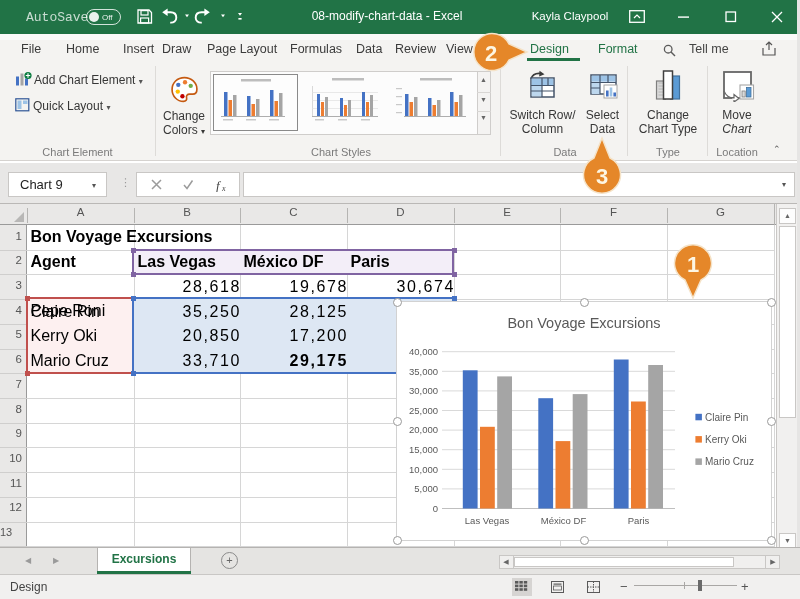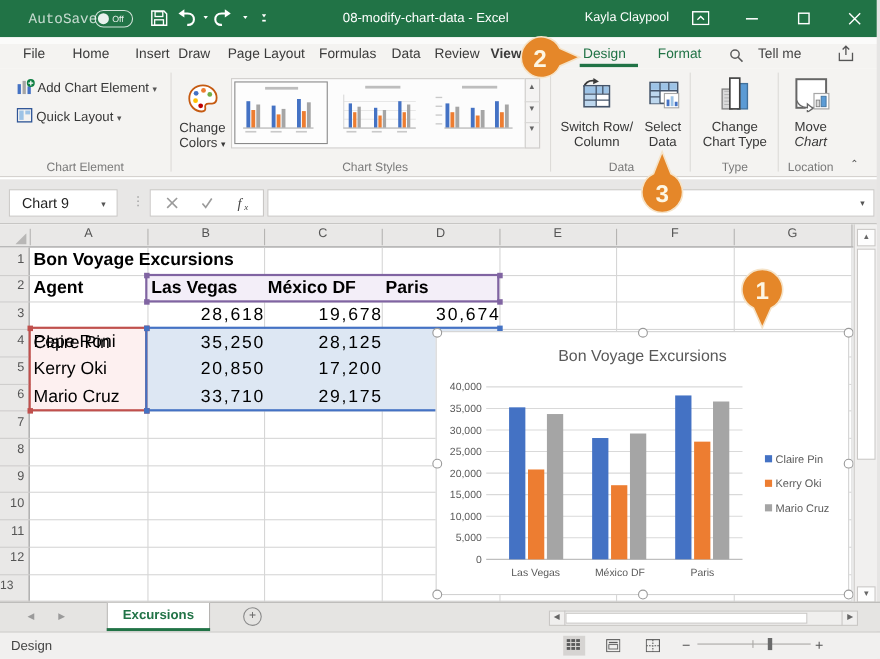--- a/index.html
+++ b/index.html
@@ -61,21 +61,21 @@
 <div class="abs" style="left:0;top:34px;width:800px;height:6px;background:#fbfbfa;"></div>
 <div class="abs" style="top:42px;left:0;width:800px;height:16px;font-size:12.5px;color:#3b3b3b;">
   <span class="abs" style="left:21px;">File</span>
   <span class="abs" style="left:66px;">Home</span>
   <span class="abs" style="left:113px;margin-left:10px;">Insert</span>
   <span class="abs" style="left:162px;">Draw</span>
   <span class="abs" style="left:207px;">Page Layout</span>
   <span class="abs" style="left:290px;">Formulas</span>
   <span class="abs" style="left:356px;">Data</span>
   <span class="abs" style="left:395px;">Review</span>
-  <span class="abs" style="left:446px;font-weight:bold;">View</span>
+  <span class="abs" style="left:446px;">View</span>
   <span class="abs" style="left:530px;color:#217346;">Design</span>
   <span class="abs" style="left:598px;color:#217346;">Format</span>
   <span class="abs" style="left:689px;color:#444;">Tell me</span>
 </div>
 <div class="abs" style="left:527px;top:58px;width:53px;height:3px;background:#217346;"></div>
 <svg class="abs" style="left:663px;top:44px" width="13" height="13" viewBox="0 0 13 13">
   <circle cx="5.2" cy="5.2" r="3.8" fill="none" stroke="#5a5a5a" stroke-width="1.3"></circle>
   <path d="M8 8 L12 12" stroke="#5a5a5a" stroke-width="1.4"></path>
 </svg>
 <svg class="abs" style="left:762px;top:41px" width="16" height="15" viewBox="0 0 16 15">
@@ -358,21 +358,21 @@
     <div class="abs" style="left:240px;top:277.8px;width:108px;text-align:right;font-size:16px;letter-spacing:1.6px;color:#000;white-space:nowrap;">19,678</div>
     <div class="abs" style="left:347px;top:277.8px;width:108px;text-align:right;font-size:16px;letter-spacing:1.6px;color:#000;white-space:nowrap;">30,674</div>
     <div class="abs" style="left:30.5px;top:302.6px;font-size:16px;color:#000;white-space:nowrap;">Claire Pin</div>
     <div class="abs" style="left:134px;top:302.6px;width:107px;text-align:right;font-size:16px;letter-spacing:1.6px;color:#000;white-space:nowrap;">35,250</div>
     <div class="abs" style="left:240px;top:302.6px;width:108px;text-align:right;font-size:16px;letter-spacing:1.6px;color:#000000;white-space:nowrap;">28,125</div>
     <div class="abs" style="left:30.5px;top:327.3px;font-size:16px;color:#000;white-space:nowrap;">Kerry Oki</div>
     <div class="abs" style="left:134px;top:327.3px;width:107px;text-align:right;font-size:16px;letter-spacing:1.6px;color:#000;white-space:nowrap;">20,850</div>
     <div class="abs" style="left:240px;top:327.3px;width:108px;text-align:right;font-size:16px;letter-spacing:1.6px;color:#000;white-space:nowrap;">17,200</div>
     <div class="abs" style="left:30.5px;top:352.0px;font-size:16px;color:#000;white-space:nowrap;">Mario Cruz</div>
     <div class="abs" style="left:134px;top:352.0px;width:107px;text-align:right;font-size:16px;letter-spacing:1.6px;color:#000;white-space:nowrap;">33,710</div>
-    <div class="abs" style="left:240px;top:352.0px;width:108px;text-align:right;font-size:16px;letter-spacing:1.6px;color:#000;white-space:nowrap;">29,175</div>
+    <div class="abs" style="left:240px;top:352.0px;width:108px;text-align:right;font-size:16px;letter-spacing:1.6px;color:#000;white-space:nowrap;font-weight:bold;">29,175</div>
   </div>
 
 <div class="abs" style="left:396px;top:301px;width:376px;height:240px;background:#fff;border:1px solid #d2d2d2;box-sizing:border-box;"></div>
 <svg class="abs" style="left:396px;top:301px" width="376" height="240" viewBox="0 0 376 240">
   <text x="188" y="27" text-anchor="middle" font-size="14.5" fill="#595959">Bon Voyage Excursions</text>
   <g stroke="#d9d9d9" stroke-width="1">
     <line x1="46" y1="50.7" x2="279" y2="50.7"></line>
     <line x1="46" y1="70.3" x2="279" y2="70.3"></line>
     <line x1="46" y1="89.9" x2="279" y2="89.9"></line>
     <line x1="46" y1="109.5" x2="279" y2="109.5"></line>

